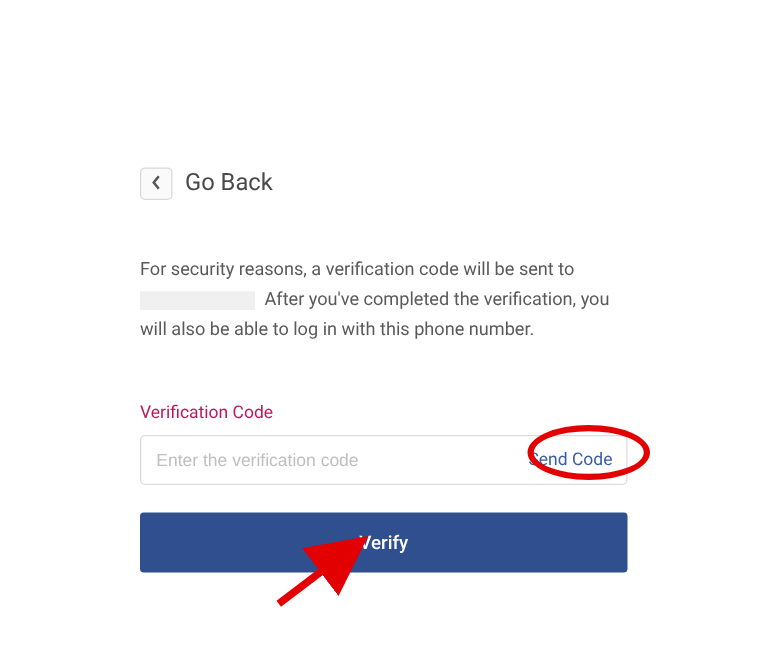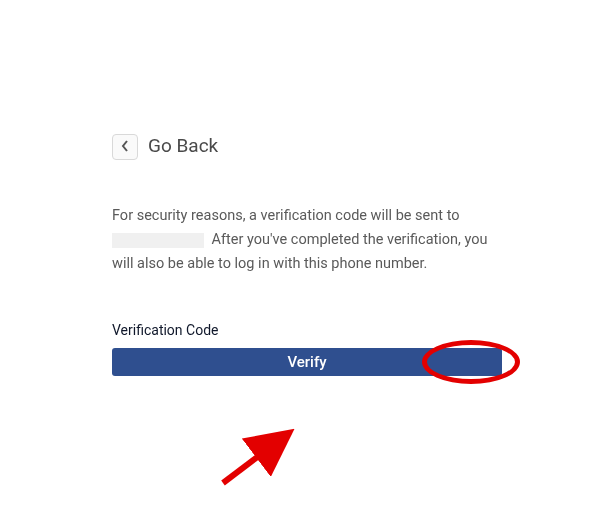--- a/index.html
+++ b/index.html
@@ -55,21 +55,21 @@
     .phone-mask {
       display: inline-block;
       background: #f0f0f0;
       width: 92px;
       height: 15px;
       vertical-align: middle;
       margin-right: 4px;
     }
     .field-label {
       font-size: 14px;
-      color: #0f172a;
+      color: #be185d;
       margin-bottom: 10px;
       display: block;
     }
     .input-wrap {
       position: relative;
       margin-bottom: 22px;
     }
     .code-input {
       width: 100%;
       height: 40px;
@@ -90,21 +90,21 @@
       transform: translateY(-50%);
       color: #3a5ca6;
       font-size: 14px;
       cursor: pointer;
       background: none;
       border: none;
       font-family: inherit;
     }
     .verify-btn {
       width: 100%;
-      height: 28px;
+      height: 48px;
       background: #2f4f8f;
       color: #ffffff;
       border: none;
       border-radius: 3px;
       font-size: 15px;
       font-weight: 500;
       cursor: pointer;
       font-family: inherit;
     }
 
@@ -147,20 +147,24 @@
   </div>
 
   <p class="desc">
     <span>For security reasons, a verification code will be sent to </span>
     <span class="phone-mask"></span>
     <span> After you've completed the verification, you will also be able to log in with this phone number.</span>
   </p>
 
   <label class="field-label">Verification Code</label>
 
+  <div class="input-wrap">
+    <input type="text" class="code-input" placeholder="Enter the verification code" style="">
+    <button class="send-code">Send Code</button>
+  </div>
 
   <button class="verify-btn">Verify</button>
 
 </div>
 
 <div class="anno-ellipse"></div>
 <div class="anno-arrow">
   <svg viewBox="0 0 90 60">
     <defs>
       <marker id="ah" markerWidth="8" markerHeight="8" refX="6" refY="4" orient="auto">

